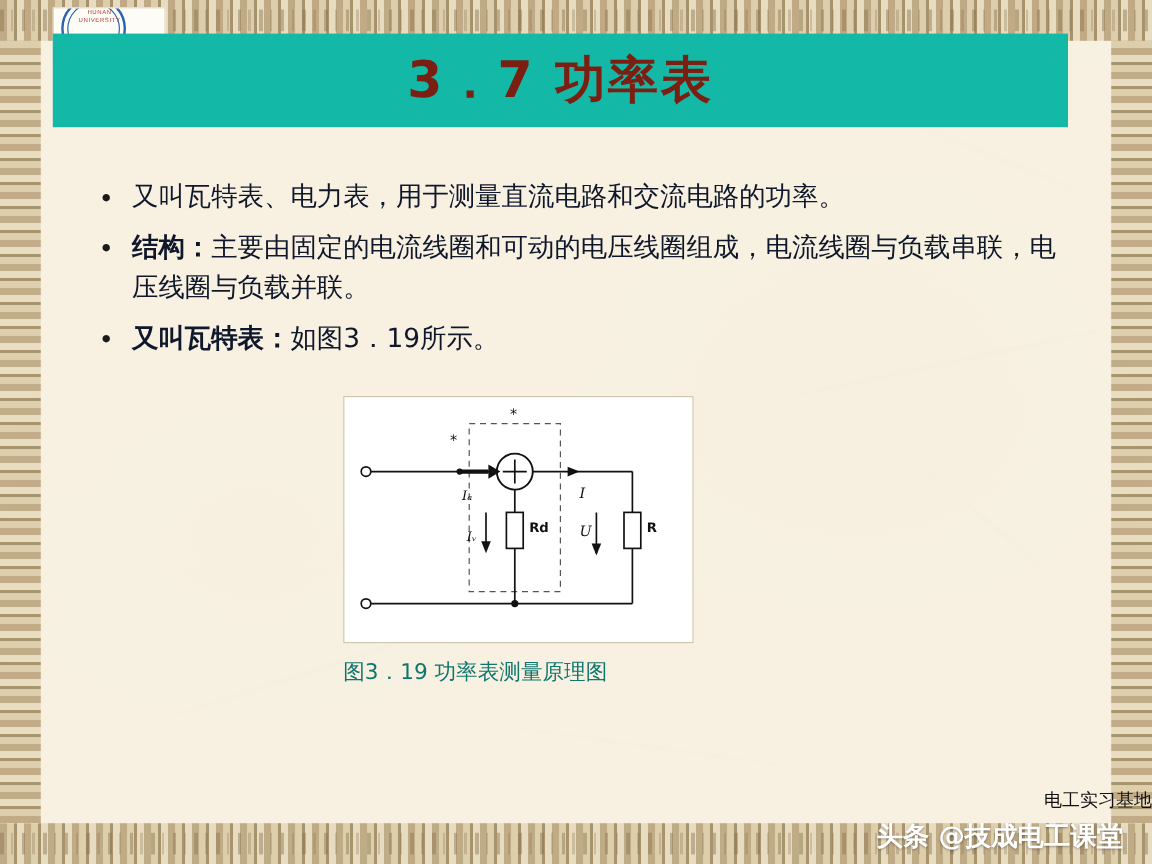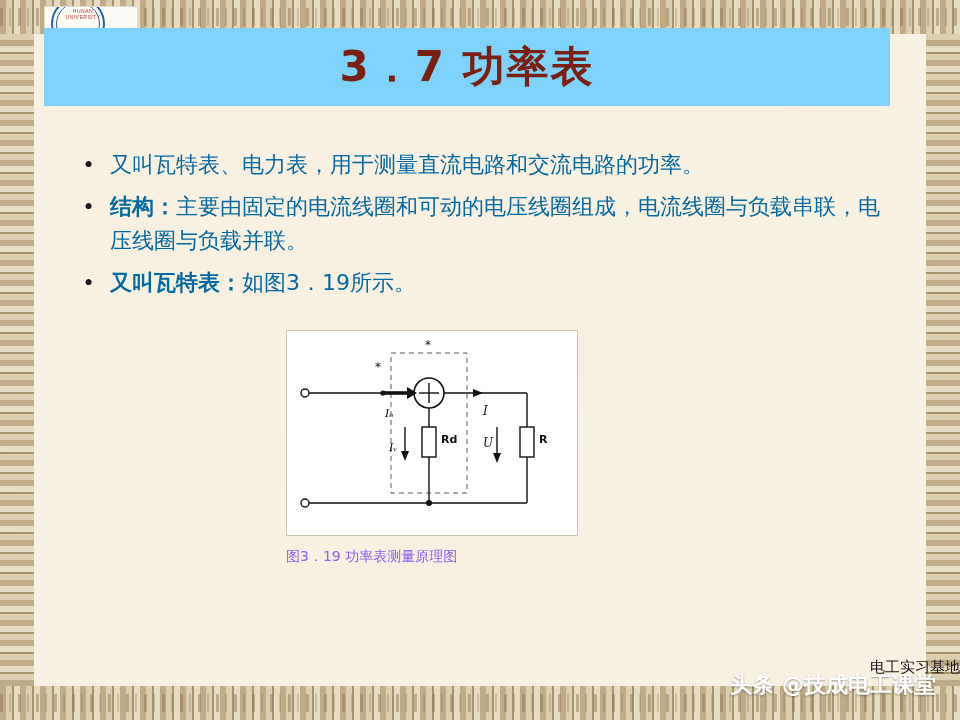--- a/index.html
+++ b/index.html
@@ -128,21 +128,21 @@
     font-family: "Liberation Sans", sans-serif;
   }
 
   
   .title-bar {
     position: absolute;
     left: 44px;
     top: 28px;
     width: 846px;
     height: 78px;
-    background: #7dd3fc;
+    background: #14b8a6;
     display: flex;
     align-items: center;
     justify-content: center;
   }
   .title-text {
     font-size: 42px;
     font-weight: bold;
     color: #7a1f12;
     font-family: "DejaVu Sans", sans-serif;
     letter-spacing: 2px;
@@ -164,21 +164,21 @@
     width: 26px;
     flex: none;
     font-size: 26px;
     line-height: 34px;
     color: #1a1a1a;
     text-align: left;
   }
   .bullet-body {
     font-size: 22px;
     line-height: 34px;
-    color: #0369a1;
+    color: #0f172a;
     font-family: "DejaVu Sans", sans-serif;
   }
   .bullet-body b {
     font-weight: bold;
   }
 
   
   .figure-box {
     position: absolute;
     left: 286px;
@@ -186,40 +186,40 @@
     width: 290px;
     height: 204px;
     background: #ffffff;
     border: 1px solid #cfc7b2;
   }
   .figure-caption {
     position: absolute;
     left: 286px;
     top: 548px;
     width: 360px;
-    font-size: 14px;
-    color: #8b5cf6;
+    font-size: 18px;
+    color: #0f766e;
     font-family: "DejaVu Sans", sans-serif;
   }
 
   
   .footer-note {
     position: absolute;
     left: 0;
     right: 0;
     top: 658px;
     text-align: right;
     font-size: 15px;
     color: #111;
     font-family: "DejaVu Sans", sans-serif;
   }
   .watermark {
     position: absolute;
     right: 24px;
-    bottom: 20px;
+    bottom: 8px;
     font-size: 22px;
     font-weight: bold;
     color: #ffffff;
     font-family: "DejaVu Sans", sans-serif;
     text-shadow: 0 1px 2px rgba(0,0,0,0.35);
   }
 </style>
 </head>
 <body>
 

